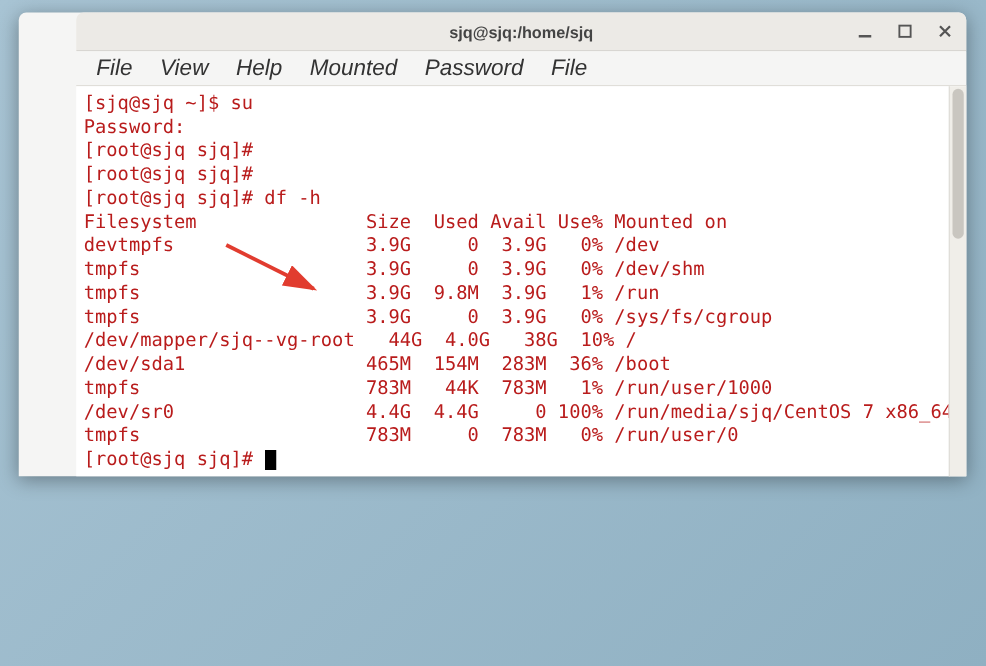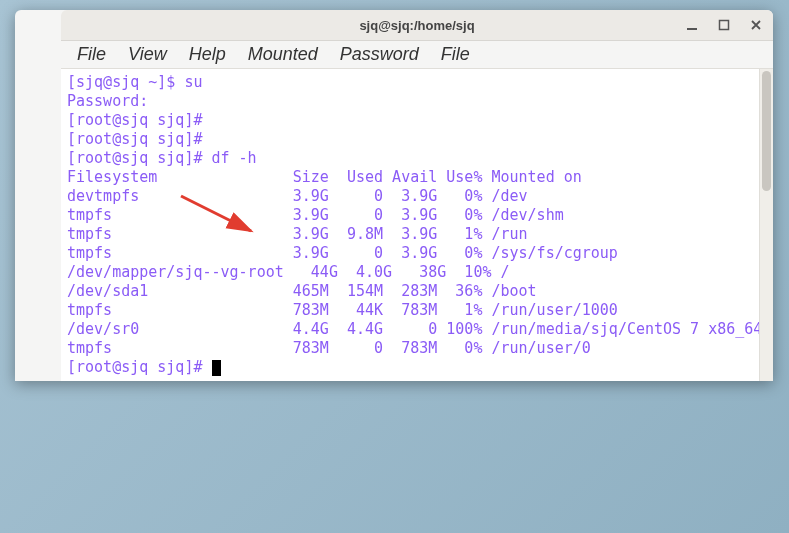--- a/index.html
+++ b/index.html
@@ -77,21 +77,21 @@
       background: #ffffff;
       position: relative;
       display: flex;
     }
     .terminal {
       flex: 1;
       padding: 4px 6px;
       font-family: "DejaVu Sans Mono", "Liberation Mono", monospace;
       font-size: 15px;
       line-height: 19px;
-      color: #8b5cf6;
+      color: #b91c1c;
       white-space: pre;
       overflow: hidden;
     }
     .scrollbar {
       width: 14px;
       background: #f0eee9;
       border-left: 1px solid #e0ded9;
       position: relative;
     }
     .scrollbar-thumb {

